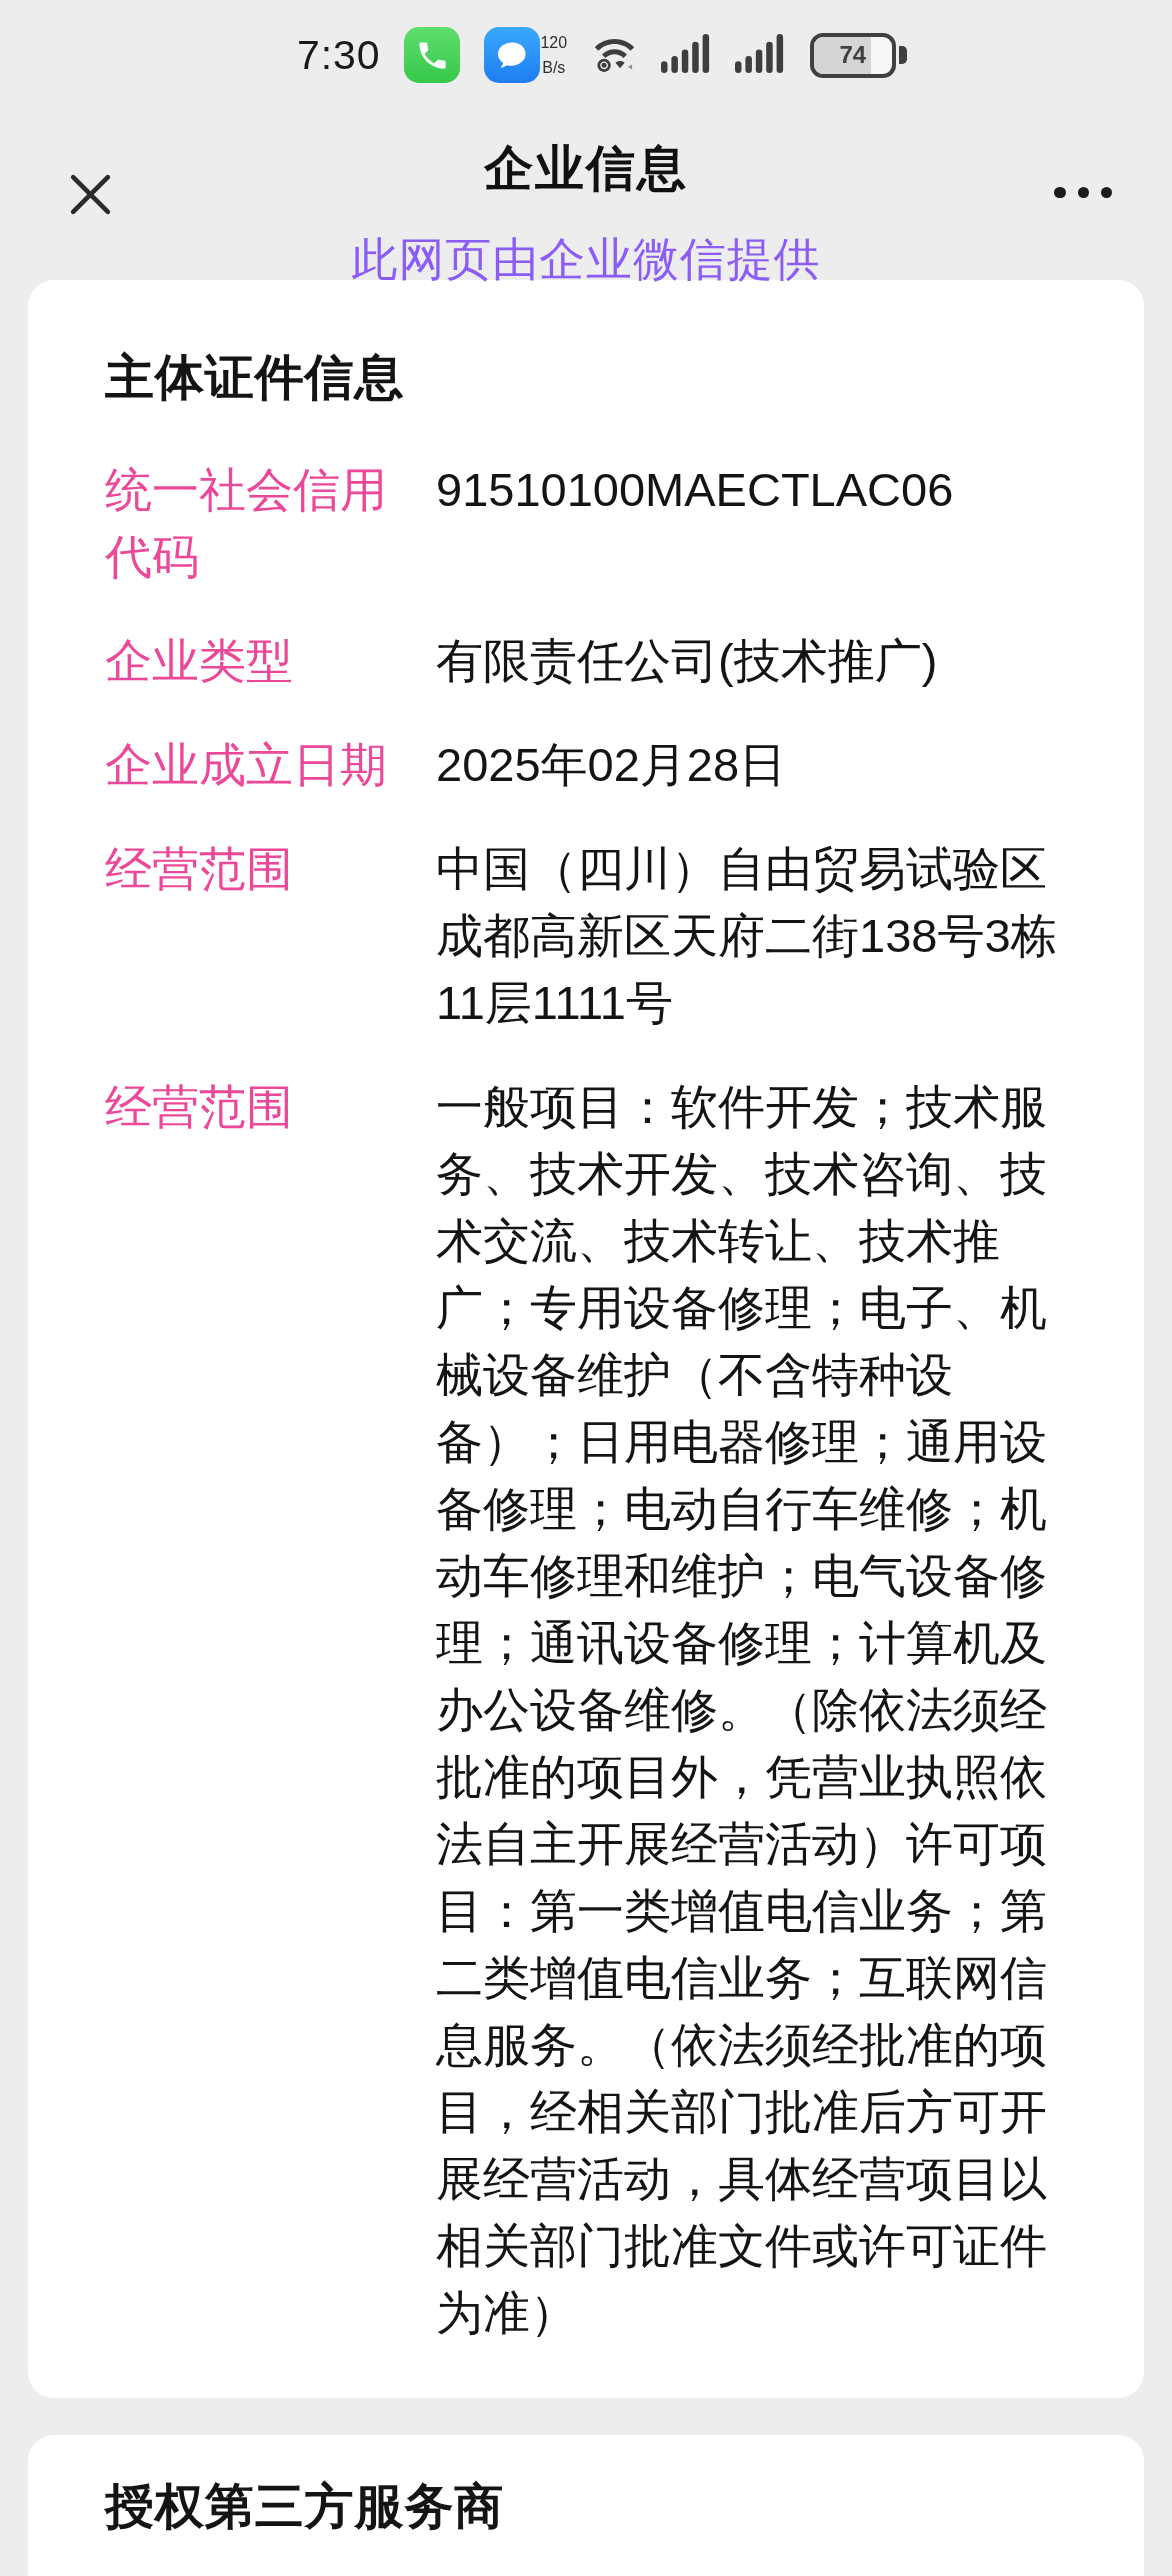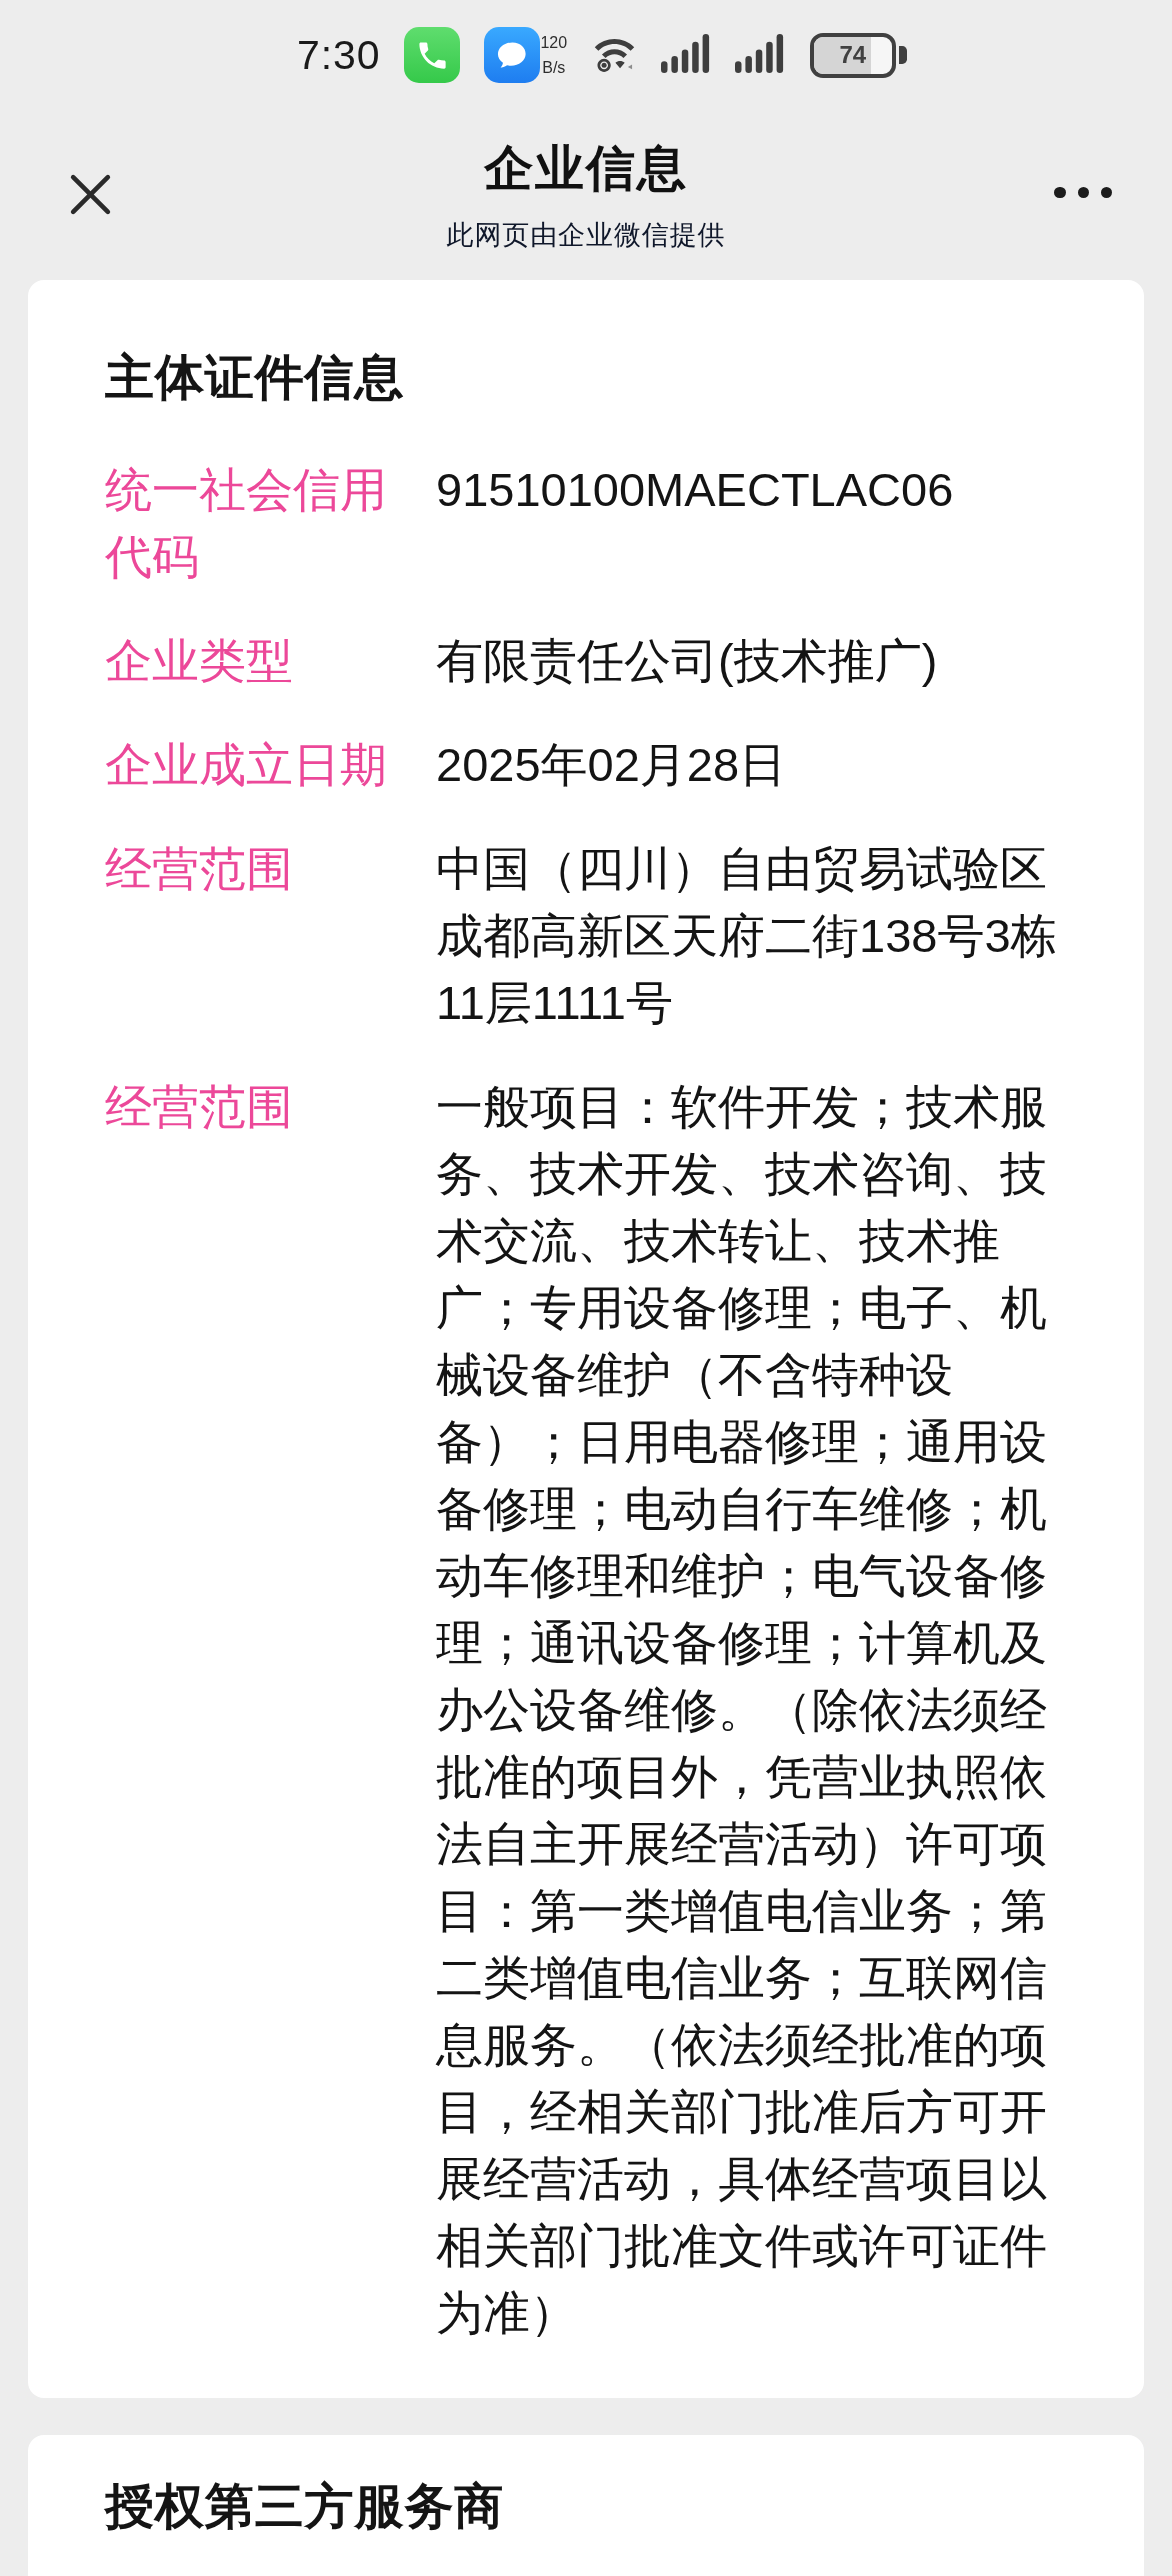--- a/index.html
+++ b/index.html
@@ -42,27 +42,27 @@
   .battery-text { position:relative; font-size:24px; font-weight:600; color:#404040; }
   .battery-nub { width:7.5px; height:18.7px; background:#404040; border-radius:0 4.7px 4.7px 0; margin-left:3.7px; }
 
   
   .navbar { position:relative; height:174px; }
   .nav-close { position:absolute; left:60px; top:67px; width:60px; height:60px;
     display:flex; align-items:center; justify-content:center; }
   .nav-close svg { width:49px; height:49px; }
   .nav-center { text-align:center; padding-top:39px; }
   .nav-title { font-size:49px; font-weight:700; color:#111; letter-spacing:1.9px; }
-  .nav-subtitle { margin-top:15px; font-size:27px; color:#0f172a; letter-spacing:0.9px; }
+  .nav-subtitle { margin-top:27px; font-size:46px; color:#8b5cf6; letter-spacing:0.9px; }
   .nav-more { position:absolute; right:60px; top:90px; display:flex; gap:12px; align-items:center; }
   .nav-more i { width:11.2px; height:11.2px; border-radius:50%; background:#1c1c1c; }
 
   
   .page { padding:9.3px 28px 0; }
-  .card { background:#ffffff; border-radius:16px; }
+  .card { background:#ffffff; border-radius:26px; }
   .card-main { padding:60px 75px 52px 77px; }
   .section-title { font-size:49px; font-weight:700; color:#141414; line-height:75px; letter-spacing:0.9px; }
   .card-main .section-title { margin-bottom:41px; }
 
   .field-row { display:flex; font-size:47px; line-height:67px; }
   .field-row + .field-row { margin-top:37px; }
   .field-label { flex:0 0 299px; margin-right:32px; color:#ec4899; }
   .field-value { flex:1; color:#141414; word-break:break-all; }
 
   .card-next { margin-top:37px; padding:34px 77px 75px; }

